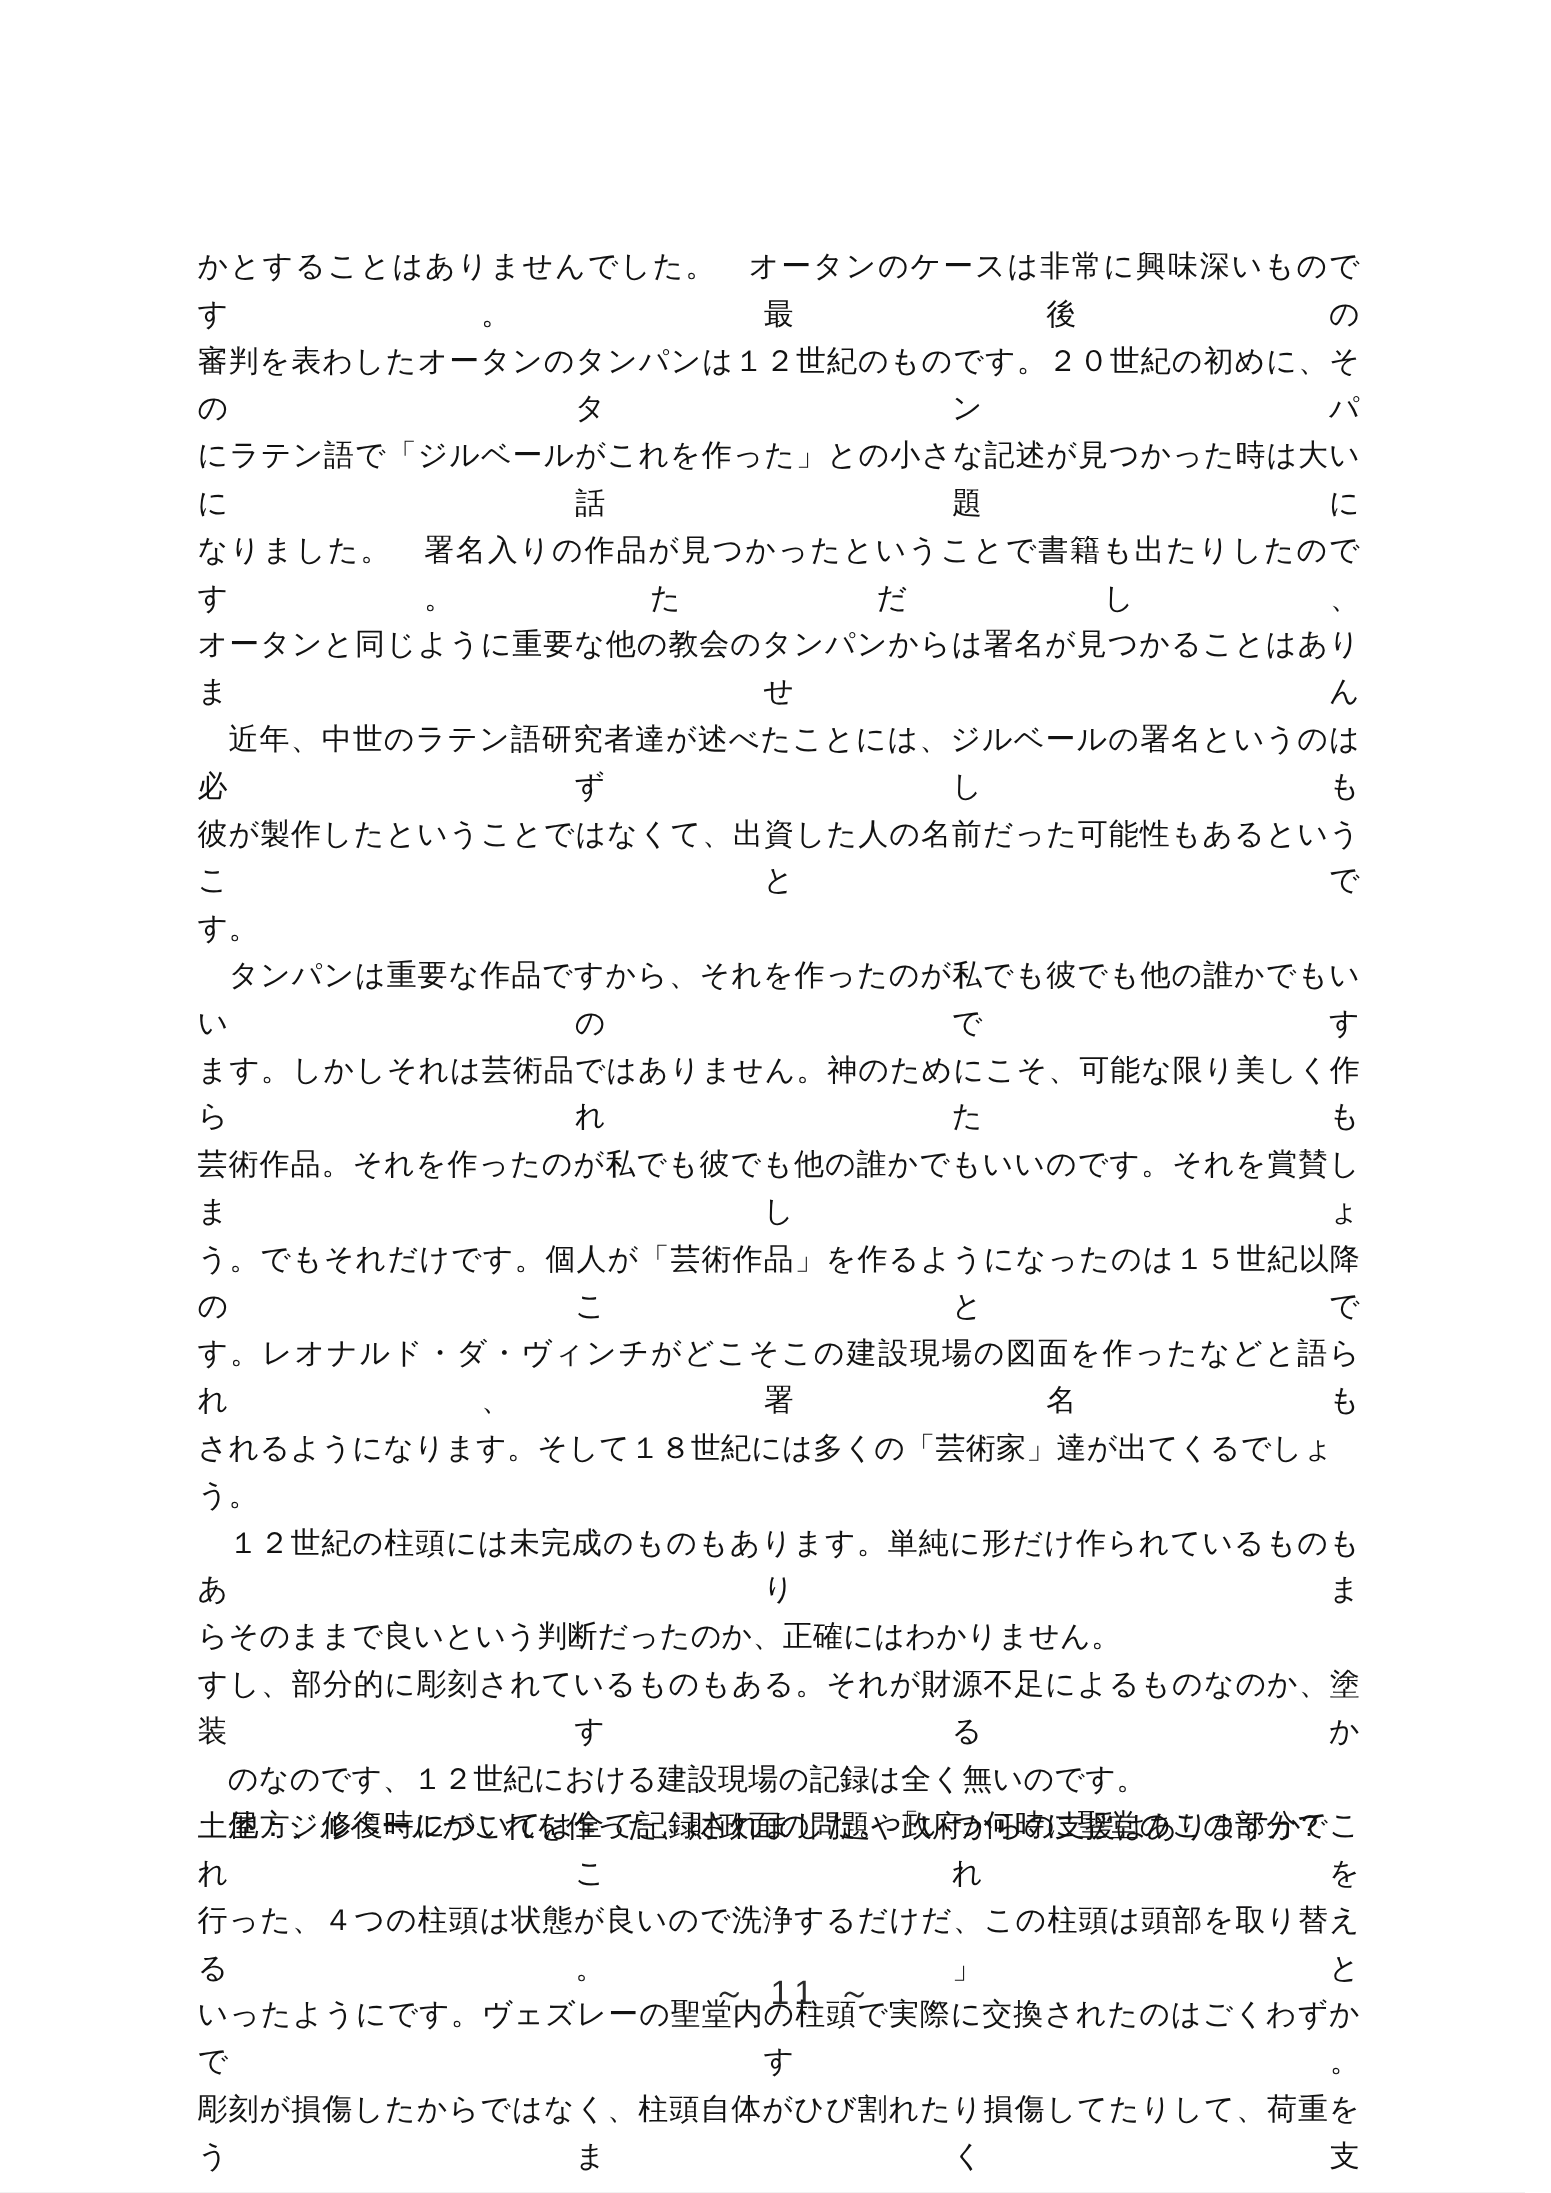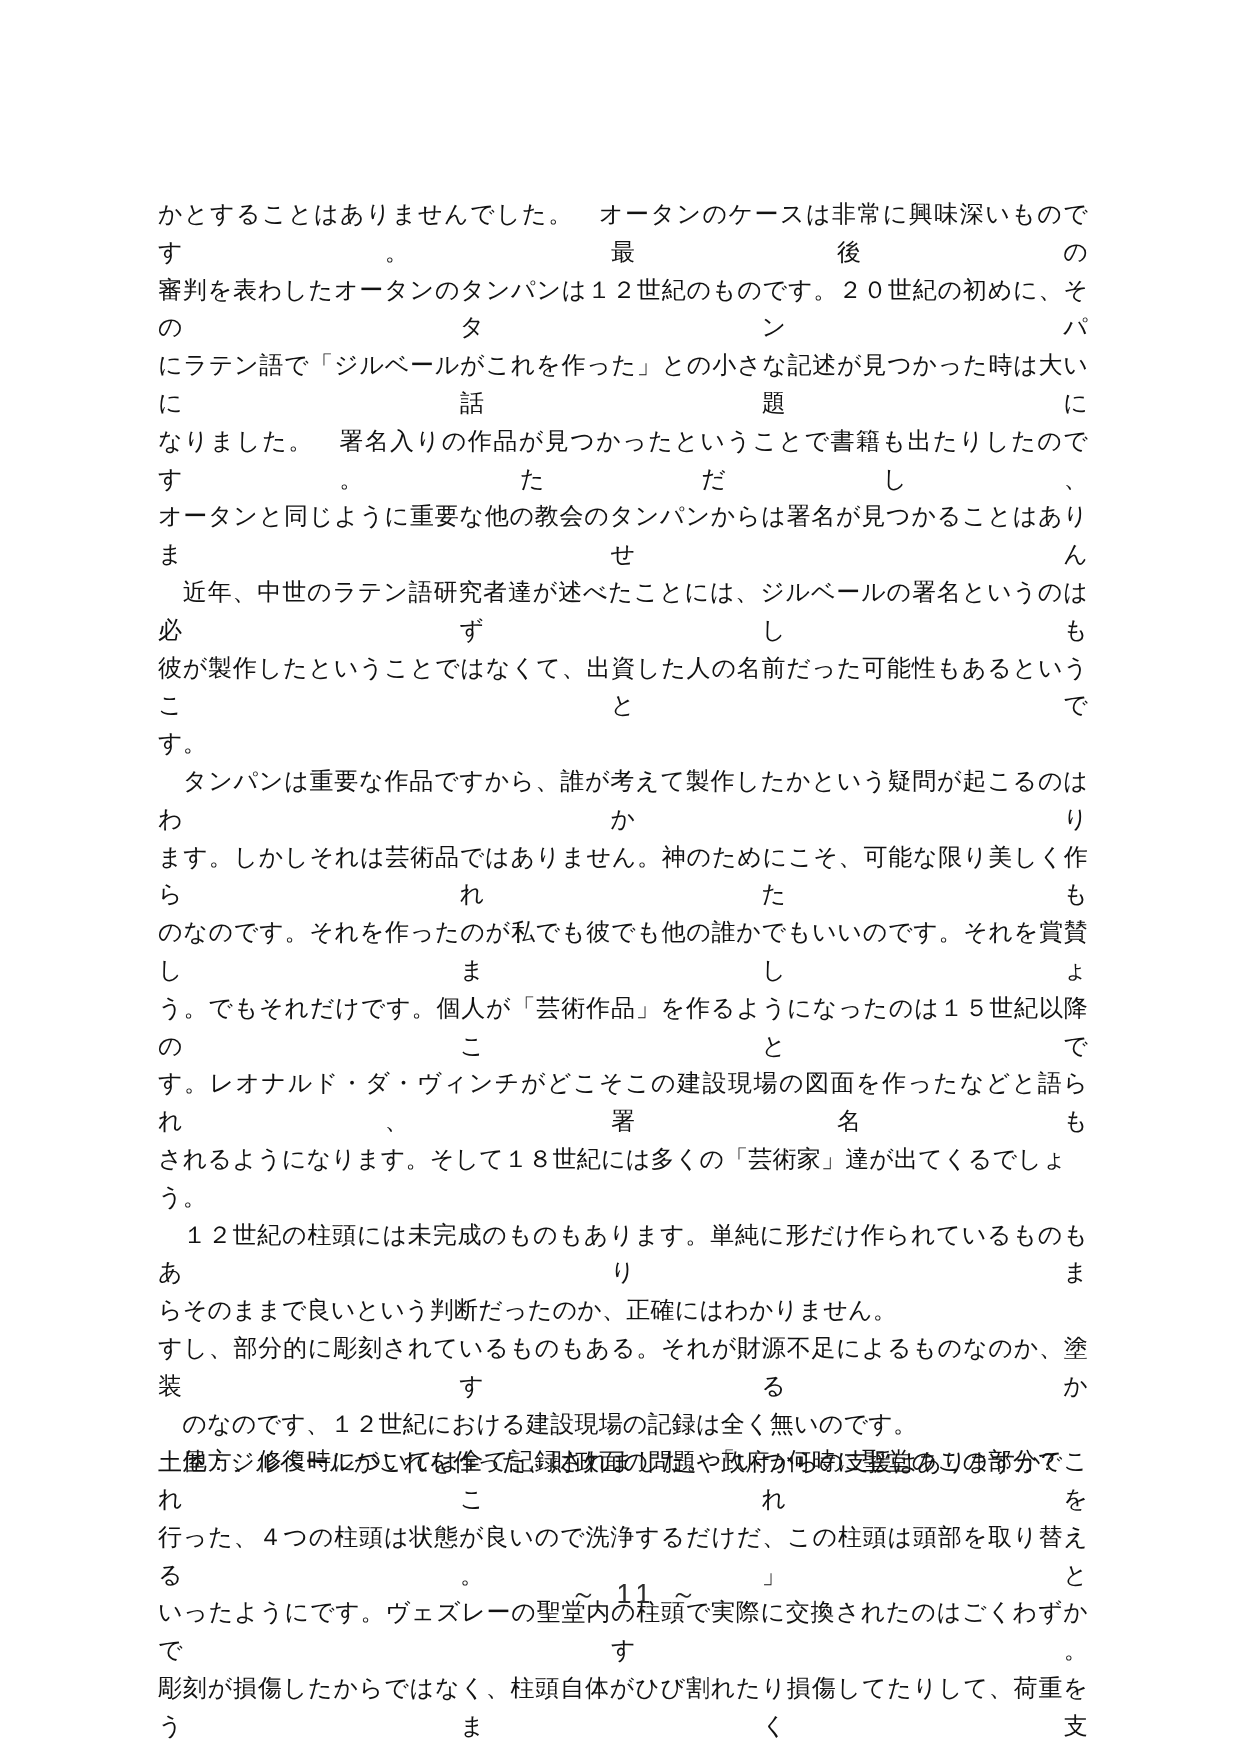--- a/index.html
+++ b/index.html
@@ -60,23 +60,23 @@
 <div class="page">
   <div class="body-text" id="body-text">
       <div class="line j">かとすることはありませんでした。　オータンのケースは非常に興味深いものです。最後の</div>
       <div class="line j">審判を表わしたオータンのタンパンは１２世紀のものです。２０世紀の初めに、そのタンパ</div>
       <div class="line j">にラテン語で「ジルベールがこれを作った」との小さな記述が見つかった時は大いに話題に</div>
       <div class="line j">なりました。　署名入りの作品が見つかったということで書籍も出たりしたのです。ただし、</div>
       <div class="line j">オータンと同じように重要な他の教会のタンパンからは署名が見つかることはありません</div>
       <div class="line j">　近年、中世のラテン語研究者達が述べたことには、ジルベールの署名というのは必ずしも</div>
       <div class="line j">彼が製作したということではなくて、出資した人の名前だった可能性もあるということで</div>
       <div class="line">す。</div>
-      <div class="line j">　タンパンは重要な作品ですから、誰が考えて製作したかという疑問が起こるのはわかり</div>
+      <div class="line j">　タンパンは重要な作品ですから、それを作ったのが私でも彼でも他の誰かでもいいのです</div>
       <div class="line j">ます。しかしそれは芸術品ではありません。神のためにこそ、可能な限り美しく作られたも</div>
-      <div class="line j">のなのです。それを作ったのが私でも彼でも他の誰かでもいいのです。それを賞賛しましょ</div>
+      <div class="line j">芸術作品。それを作ったのが私でも彼でも他の誰かでもいいのです。それを賞賛しましょ</div>
       <div class="line j">う。でもそれだけです。個人が「芸術作品」を作るようになったのは１５世紀以降のことで</div>
       <div class="line j">す。レオナルド・ダ・ヴィンチがどこそこの建設現場の図面を作ったなどと語られ、署名も</div>
       <div class="line">されるようになります。そして１８世紀には多くの「芸術家」達が出てくるでしょう。</div>
       <div class="line j">　１２世紀の柱頭には未完成のものもあります。単純に形だけ作られているものもありま</div>
       <div class="line">らそのままで良いという判断だったのか、正確にはわかりません。</div>
       <div class="line j">すし、部分的に彫刻されているものもある。それが財源不足によるものなのか、塗装するか</div>
       <div class="line">　のなのです、１２世紀における建設現場の記録は全く無いのです。</div>
       <div class="line j">　他方、修復時については全て記録されました。「いつ何時に聖堂のこの部分でこれこれを</div>
       <div class="line j">行った、４つの柱頭は状態が良いので洗浄するだけだ、この柱頭は頭部を取り替える。」と</div>
       <div class="line j">いったようにです。ヴェズレーの聖堂内の柱頭で実際に交換されたのはごくわずかです。</div>

